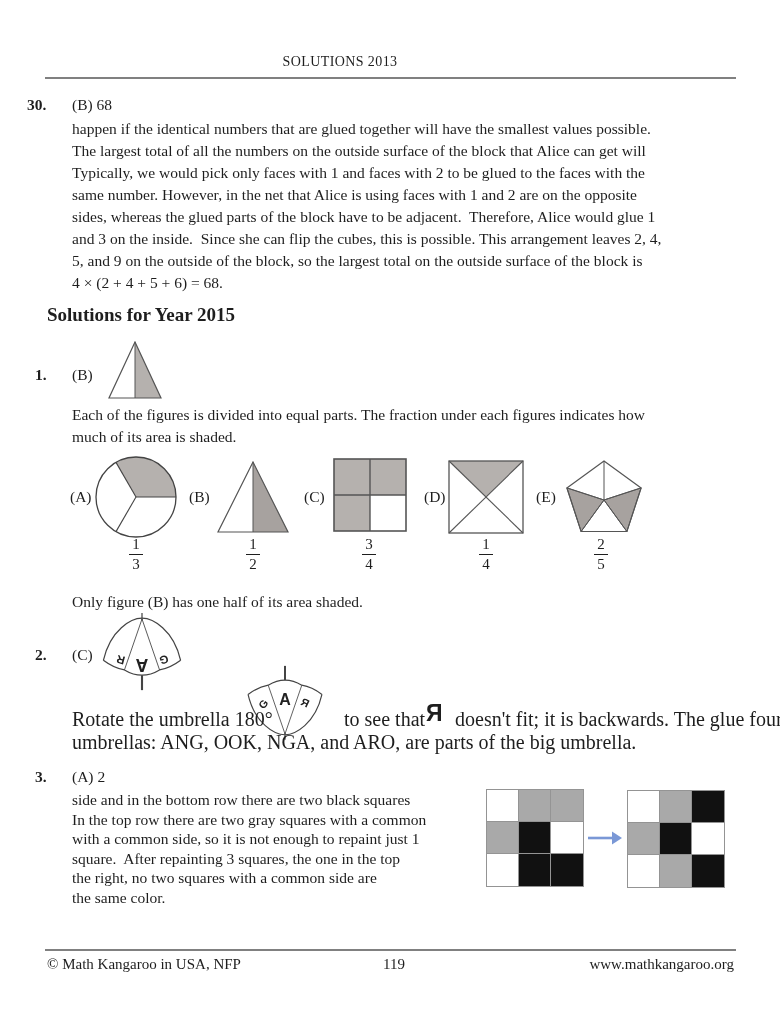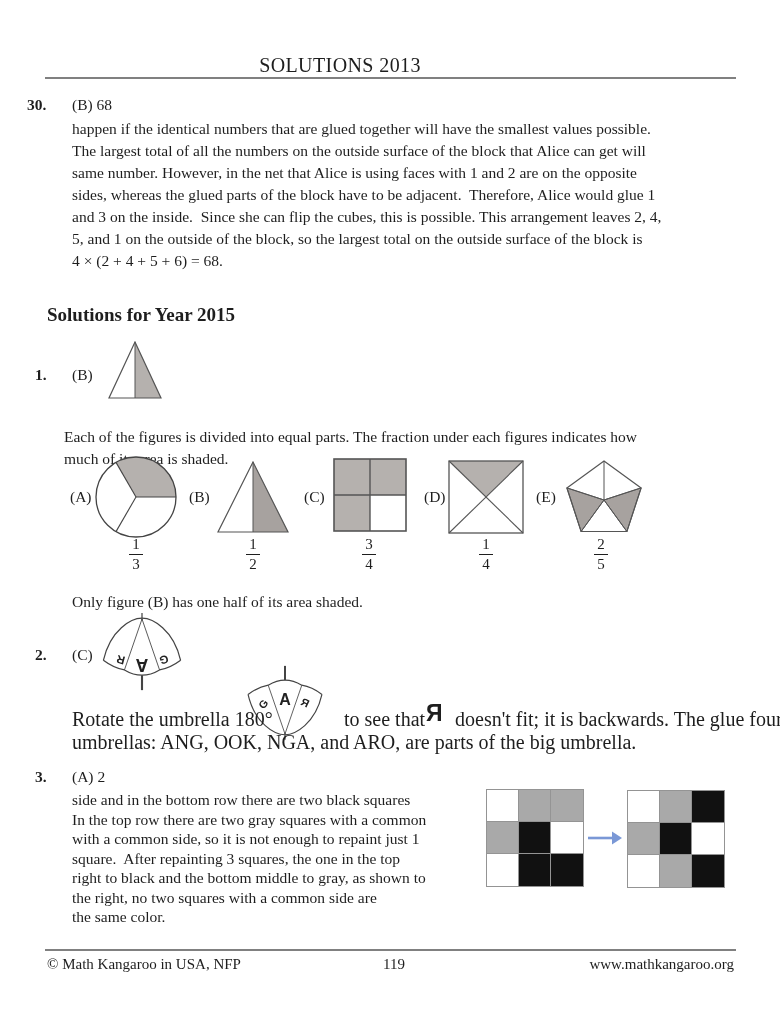--- a/index.html
+++ b/index.html
@@ -1,21 +1,21 @@
 <!DOCTYPE html>
 <html><head>
 <meta charset="utf-8">
 <style>
   html,body{margin:0;padding:0;}
   body{
     width:780px;height:1024px;background:#ffffff;position:relative;
     font-family:"Liberation Serif", serif;color:#1e1e1e;overflow:hidden;
   }
   .abs{position:absolute;}
-  .header-title{top:54px;left:0;width:680px;text-align:center;font-size:20px;letter-spacing:.4px;}
+  .header-title{top:54px;left:0;width:680px;text-align:center;font-size:14px;letter-spacing:.4px;}
   .rule{height:2px;background:#808080;}
   .pnum{font-weight:bold;font-size:15.5px;}
   .panswer{font-size:15.5px;}
   .plines .line{font-size:15.5px;line-height:22px;white-space:pre;}
   .plines.tight .line{line-height:19.5px;}
   .section-heading{font-size:19px;font-weight:bold;font-family:"Liberation Serif",serif;}
   .conclusion{font-size:15.5px;white-space:pre;}
   .fig-label{font-size:15.5px;}
   .fraction{width:34px;text-align:center;font-size:15px;line-height:17px;}
   .fraction .bar{width:14px;height:1.4px;background:#1e1e1e;margin:1px auto;}
@@ -36,37 +36,38 @@
 <body>
 
 <div class="abs header-title">SOLUTIONS 2013</div>
 <div class="abs rule" style="left:45px;top:77px;width:691px;"></div>
 
 <div class="abs pnum" style="left:27px;top:96px;">30.</div>
 <div class="abs panswer" style="left:72px;top:96px;">(B) 68</div>
 <div class="abs plines" style="left:72px;top:118px;">
   <div class="line">happen if the identical numbers that are glued together will have the smallest values possible.</div>
   <div class="line">The largest total of all the numbers on the outside surface of the block that Alice can get will</div>
+  <div class="line">Typically, we would pick only faces with 1 and faces with 2 to be glued to the faces with the</div>
   <div class="line">same number. However, in the net that Alice is using faces with 1 and 2 are on the opposite</div>
   <div class="line">sides, whereas the glued parts of the block have to be adjacent.  Therefore, Alice would glue 1</div>
   <div class="line">and 3 on the inside.  Since she can flip the cubes, this is possible. This arrangement leaves 2, 4,</div>
-  <div class="line">5, and 1 on the outside of the block, so the largest total on the outside surface of the block is</div>
+  <div class="line">5, and 9 on the outside of the block, so the largest total on the outside surface of the block is</div>
   <div class="line">4 × (2 + 4 + 5 + 6) = 68.</div>
 </div>
 
 <div class="abs section-heading" style="left:47px;top:304px;">Solutions for Year 2015</div>
 
 <div class="abs pnum" style="left:35px;top:366px;">1.</div>
 <div class="abs panswer" style="left:72px;top:366px;">(B)</div>
 <svg class="abs" style="left:108px;top:341px;" width="54" height="58" viewBox="0 0 54 58">
   <polygon points="27,1 27,57 53,57" fill="#b5b1ae" stroke="none"></polygon>
   <polygon points="27,1 1,57 53,57" fill="none" stroke="#555" stroke-width="1.2"></polygon>
   <line x1="27" y1="1" x2="27" y2="57" stroke="#555" stroke-width="1"></line>
 </svg>
-<div class="abs plines" style="left:64px;top:404px;margin-top:22px;">
+<div class="abs plines" style="left:72px;top:404px;">
   <div class="line">Each of the figures is divided into equal parts. The fraction under each figures indicates how</div>
   <div class="line">much of its area is shaded.</div>
 </div>
 
 <div class="abs fig-label" style="left:70px;top:488px;">(A)</div>
 <svg class="abs" style="left:94px;top:455px;" width="84" height="84" viewBox="0 0 84 84">
   <path d="M42,42 L82,42 A40,40 0 0 0 22,7.4 Z" fill="#b5b1ae" stroke="none"></path>
   <circle cx="42" cy="42" r="40" fill="none" stroke="#444" stroke-width="1.3"></circle>
   <line x1="42" y1="42" x2="82" y2="42" stroke="#444" stroke-width="1.1"></line>
   <line x1="42" y1="42" x2="22" y2="7.4" stroke="#444" stroke-width="1.1"></line>
@@ -174,21 +175,20 @@
 <span class="abs txtspan" style="left:455px;top:708px;">doesn't fit; it is backwards. The glue four</span>
 <span class="abs txtspan" style="left:72px;top:731px;">umbrellas: ANG, OOK, NGA, and ARO, are parts of the big umbrella.</span>
 
 <div class="abs pnum" style="left:35px;top:768px;">3.</div>
 <div class="abs panswer" style="left:72px;top:768px;">(A) 2</div>
 <div class="abs plines tight" style="left:72px;top:790px;">
   <div class="line">side and in the bottom row there are two black squares</div>
   <div class="line">In the top row there are two gray squares with a common</div>
   <div class="line">with a common side, so it is not enough to repaint just 1</div>
   <div class="line">square.  After repainting 3 squares, the one in the top</div>
-  <div class="line">right to black and the bottom middle to gray, as shown to</div>
   <div class="line">the right, no two squares with a common side are</div>
   <div class="line">the same color.</div>
 </div>
 
 <div class="abs grid" style="left:486px;top:789px;">
   <div class="cell" data-color="white"></div>
   <div class="cell" data-color="gray"></div>
   <div class="cell" data-color="gray"></div>
   <div class="cell" data-color="gray"></div>
   <div class="cell" data-color="black"></div>

